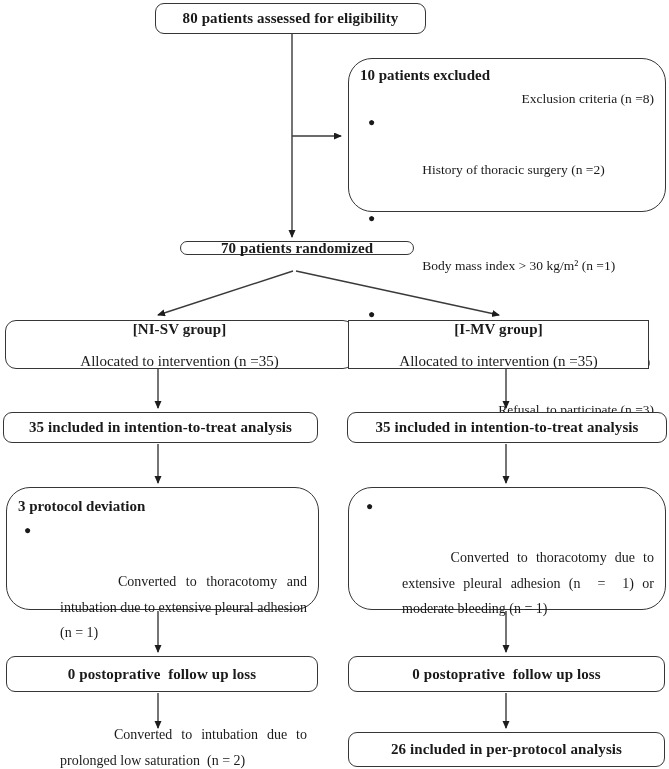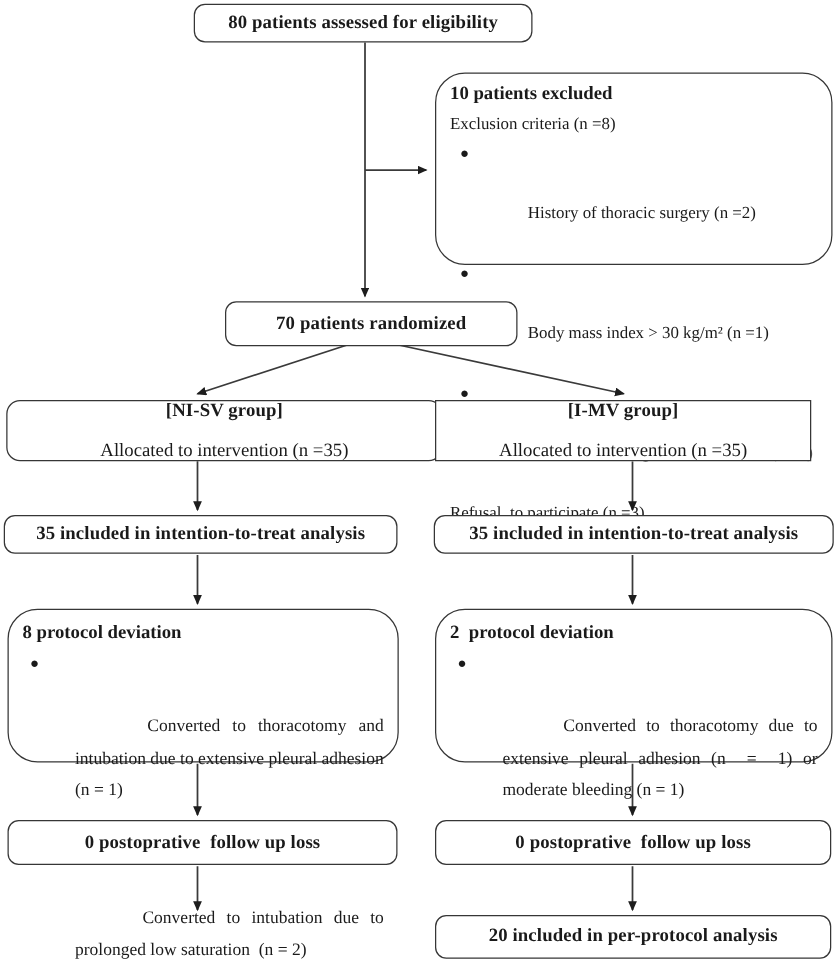--- a/index.html
+++ b/index.html
@@ -58,20 +58,21 @@
   .box-title {
     font-weight: bold;
     font-size: 15px;
     line-height: 24px;
     white-space: pre-wrap;
   }
   .plain-line {
     font-size: 13.5px;
     line-height: 23px;
     white-space: pre-wrap;
+    text-align: right;
   }
   .bullet-item {
     position: relative;
     padding-left: 42px;
     font-size: 13.5px;
     line-height: 24px;
     white-space: pre-wrap;
   }
   .bullet-item .bullet-mark {
     position: absolute;
@@ -135,63 +136,62 @@
       <span class="bullet-mark">●</span>
       <span>Body mass index &gt; 30 kg/m² (n =1)</span>
     </div>
     <div class="bullet-item">
       <span class="bullet-mark">●</span>
       <span>Severe heart, lung or brain diseases (n =5)</span>
     </div>
     <div class="plain-line">Refusal  to participate (n =3)</div>
   </div>
 
-  <div class="node rbox" style="left:180px; top:241px; width:234px; height:36px;">
+  <div class="node rbox" style="left:180px; top:241px; width:234px; height:14px;">
     <span class="bold-label">70 patients randomized</span>
   </div>
 
   <div class="node rbox two-line" style="left:5px; top:320px; width:349px; height:49px; border-radius:11px;">
     <span class="bold-label">[NI-SV group]</span>
     <span class="sub">Allocated to intervention (n =35)</span>
   </div>
   <div class="node rbox two-line" style="left:348px; top:320px; width:301px; height:49px; border-radius:0;">
     <span class="bold-label">[I-MV group]</span>
     <span class="sub">Allocated to intervention (n =35)</span>
   </div>
 
   <div class="node rbox" style="left:3px; top:412px; width:315px; height:31px;">
     <span class="bold-label">35 included in intention-to-treat analysis</span>
   </div>
   <div class="node rbox" style="left:347px; top:412px; width:320px; height:31px;">
     <span class="bold-label">35 included in intention-to-treat analysis</span>
   </div>
 
   <div class="node bigbox dev" style="left:6px; top:487px; width:313px; height:123px; padding-top:6px;">
-    <div class="box-title">8 protocol deviation</div>
+    <div class="box-title">3 protocol deviation</div>
     <div class="bullet-item">
       <span class="bullet-mark">●</span>
       <span>Converted to thoracotomy and intubation due to extensive pleural adhesion (n = 1)</span>
     </div>
     <div class="bullet-item">
       <span class="bullet-mark">●</span>
       <span>Converted to intubation due to prolonged low saturation  (n = 2)</span>
     </div>
   </div>
   <div class="node bigbox dev" style="left:348px; top:487px; width:318px; height:123px; padding-top:6px;">
-    <div class="box-title">2  protocol deviation</div>
     <div class="bullet-item">
       <span class="bullet-mark">●</span>
       <span>Converted to thoracotomy due to extensive pleural adhesion (n  =  1) or moderate bleeding (n = 1)</span>
     </div>
   </div>
 
   <div class="node rbox" style="left:6px; top:656px; width:312px; height:36px;">
     <span class="bold-label">0 postoprative  follow up loss</span>
   </div>
   <div class="node rbox" style="left:348px; top:656px; width:317px; height:36px;">
     <span class="bold-label">0 postoprative  follow up loss</span>
   </div>
 
   <div class="node rbox" style="left:348px; top:732px; width:317px; height:35px;">
-    <span class="bold-label">20 included in per-protocol analysis</span>
+    <span class="bold-label">26 included in per-protocol analysis</span>
   </div>
 
 </div>
 
 </body></html>

